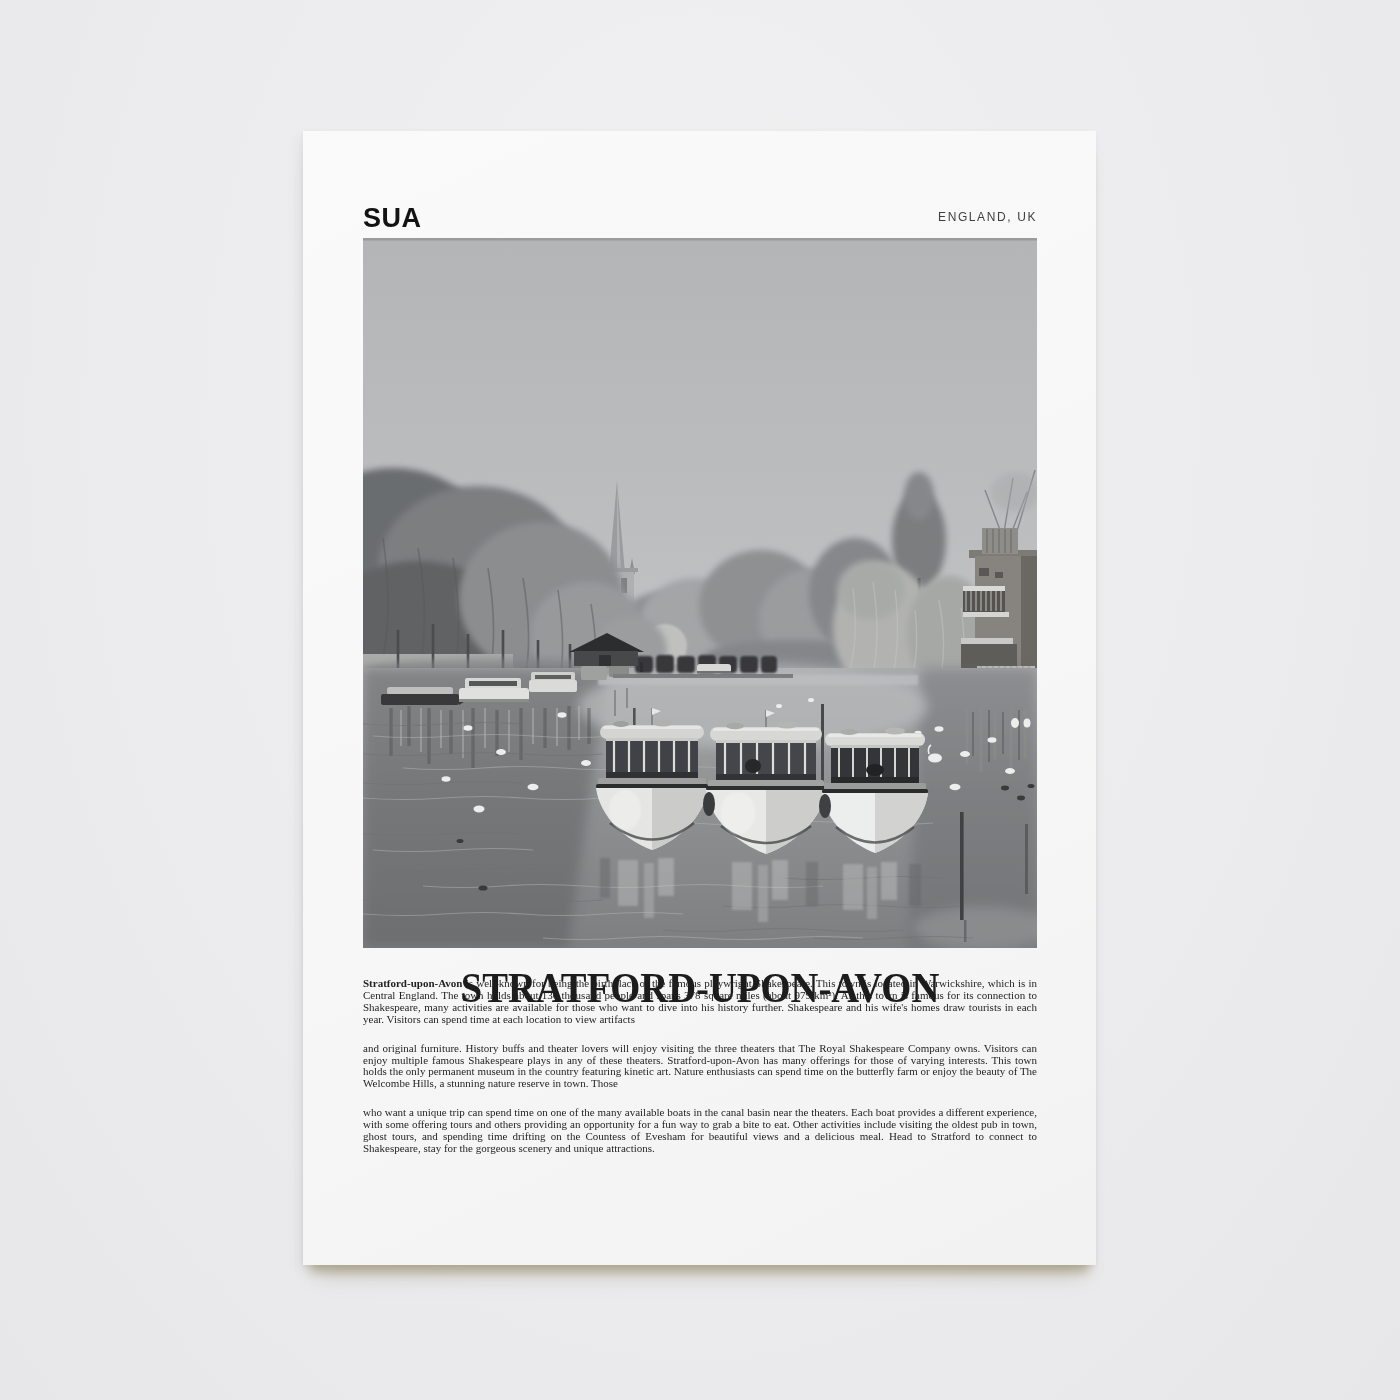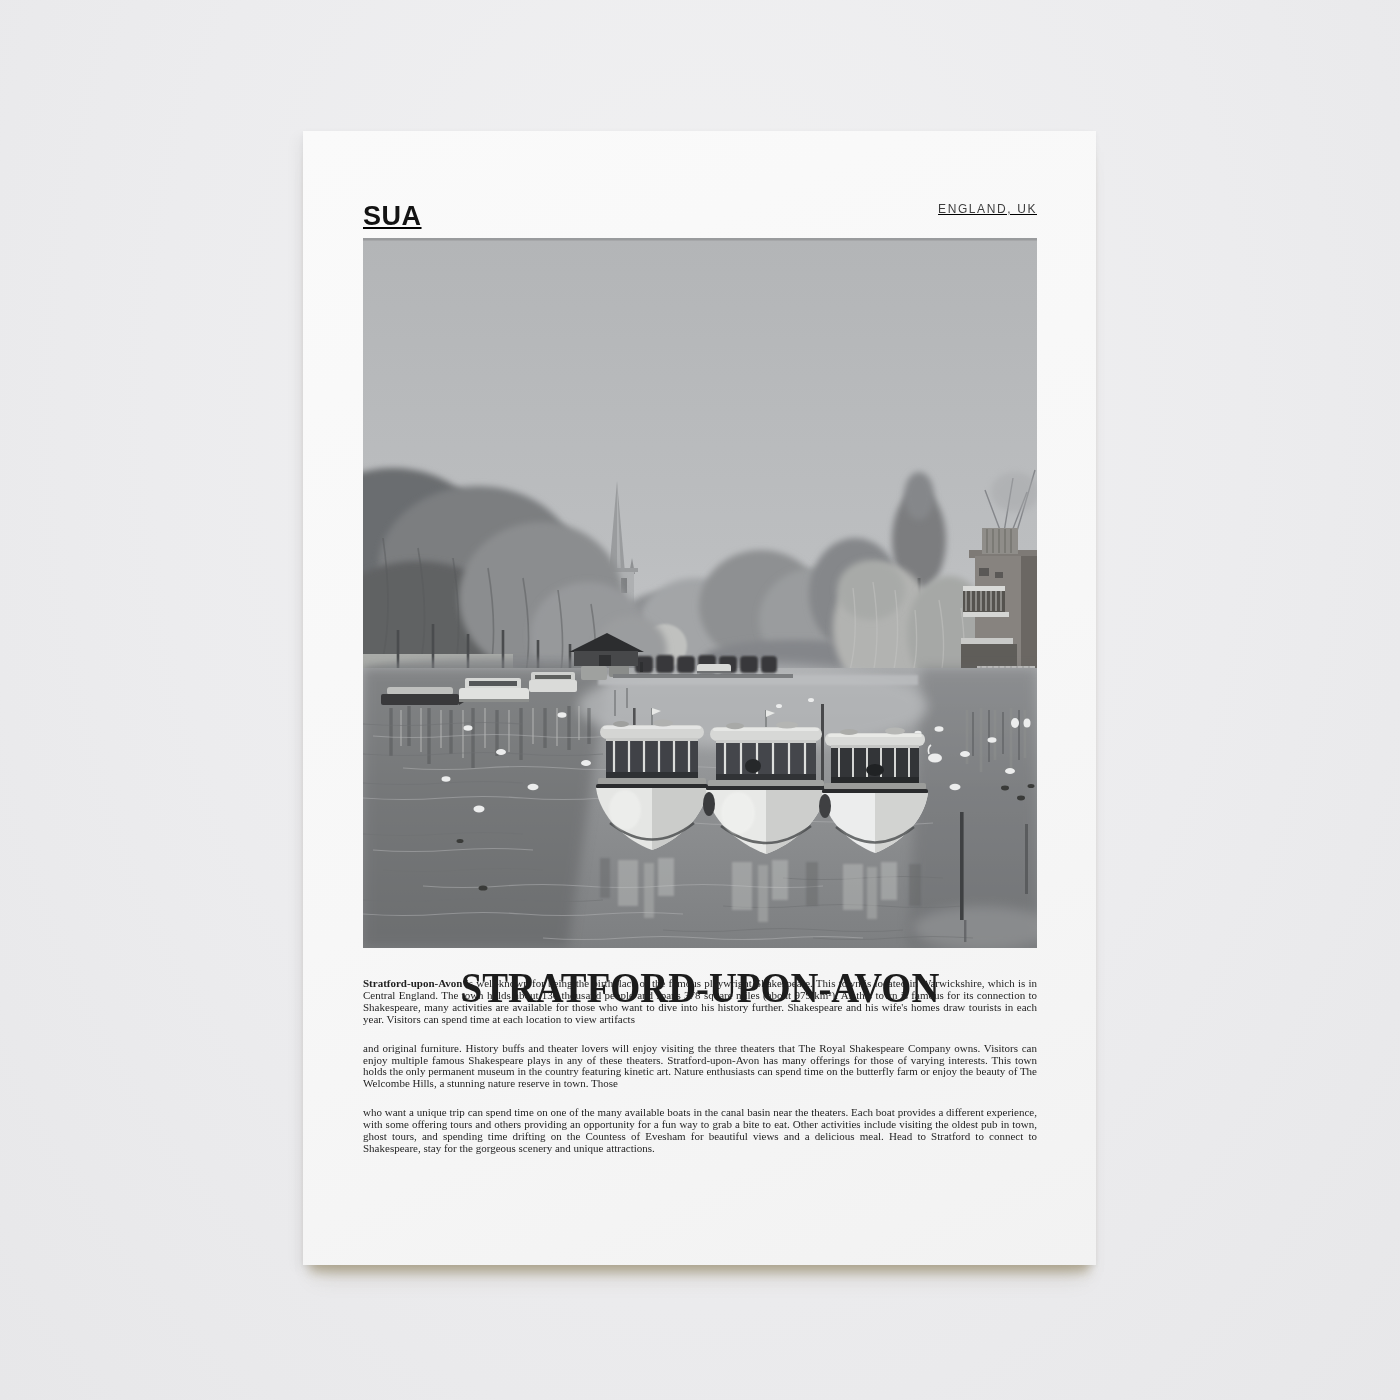--- a/index.html
+++ b/index.html
@@ -12,21 +12,21 @@
     position:absolute;left:303px;top:131px;width:793px;height:1134px;
     background:linear-gradient(155deg,#fafafa 0%,#f7f7f7 55%,#f2f2f2 100%);
     box-shadow:
       0 14px 10px -7px rgba(152,139,104,0.55),
       0 24px 20px -14px rgba(150,140,112,0.30),
       -7px 5px 12px rgba(0,0,0,0.035),
       0 2px 5px rgba(0,0,0,0.05);
   }
   .poster-header{
     position:absolute;left:60px;width:674px;top:72px;height:30px;
-    display:flex;justify-content:space-between;align-items:flex-start;text-decoration:underline;
+    display:flex;justify-content:space-between;align-items:center;
   }
   .brand{
     font-weight:bold;font-size:27px;line-height:1;letter-spacing:0.5px;color:#131313;
   }
   .location{
     font-size:12px;line-height:1;letter-spacing:1.6px;color:#3e3e3e;padding-bottom:3px;
   }
   .photo-frame{
     position:absolute;left:60px;top:107px;width:674px;height:710px;
     background:#b9bbbd;overflow:hidden;

